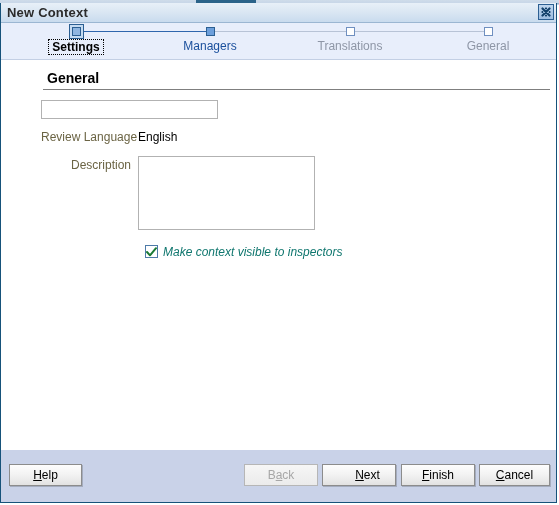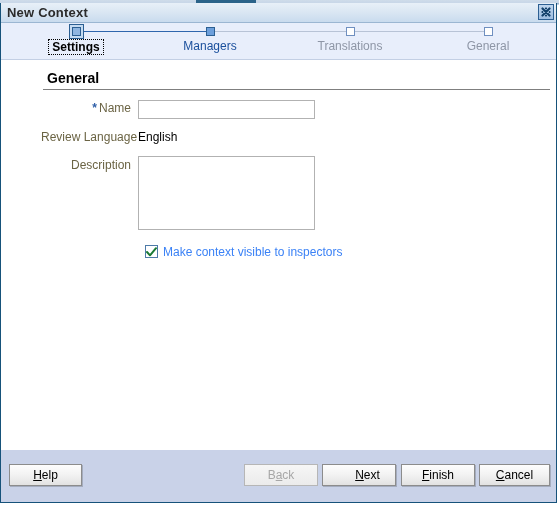--- a/index.html
+++ b/index.html
@@ -276,23 +276,24 @@
     border: 1px solid #4d7aa8;
     background: #ffffff;
     display: flex;
     align-items: center;
     justify-content: center;
     cursor: pointer;
   }
   .cbox svg { display: block; }
   .check-label {
     font-size: 12px;
-    color: #3b82f6;
+    color: #0f766e;
     margin-left: 5px;
     cursor: default;
+    font-style: italic;
   }
 
   
   .footer {
     position: relative;
     flex: 0 0 52px;
     height: 52px;
     background: #c9d2e8;
     border-top: 1px solid #ffffff;
   }
@@ -384,23 +385,20 @@
     </div>
 
     <div class="content">
 
       <div class="section-title">General</div>
       <div class="hr"></div>
 
       <div class="form">
 
         <div class="row">
-          <div class="lbl">
-            <span class="req">*</span><span>Name</span>
-          </div>
           <div class="field">
             <input class="txt" type="text" value="" style="">
           </div>
         </div>
 
 
         <div class="row">
           <div class="lbl">Review Language</div>
           <div class="field">
             <div class="static-val">English</div>

